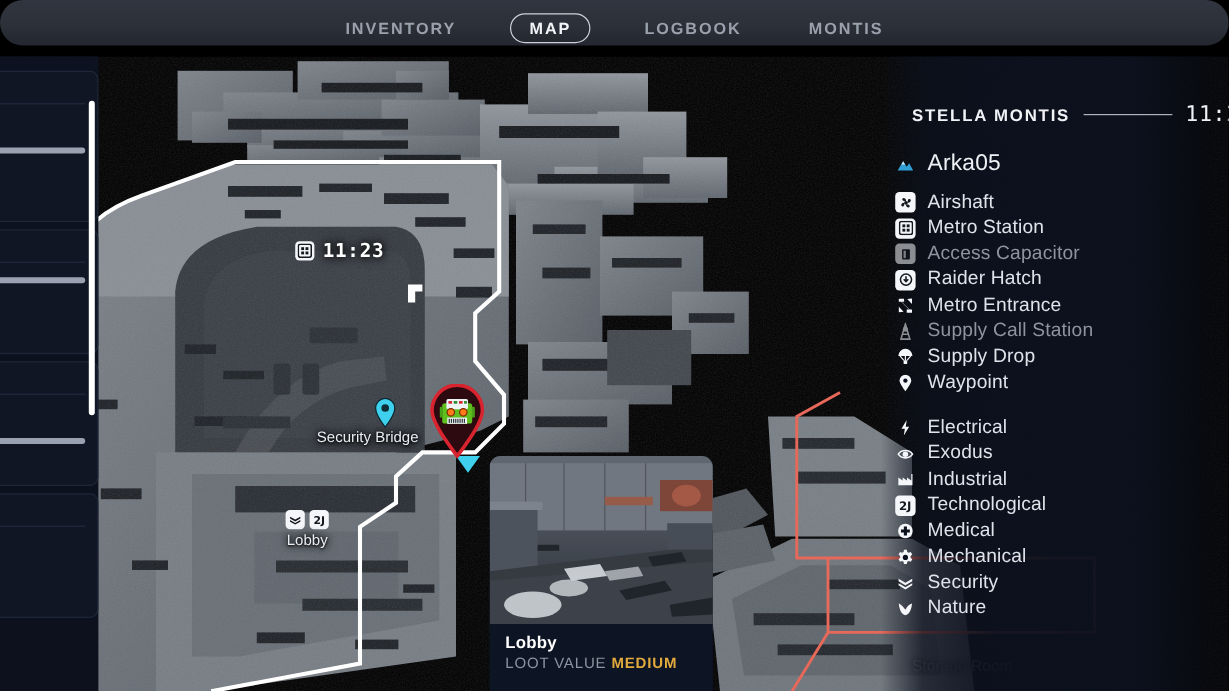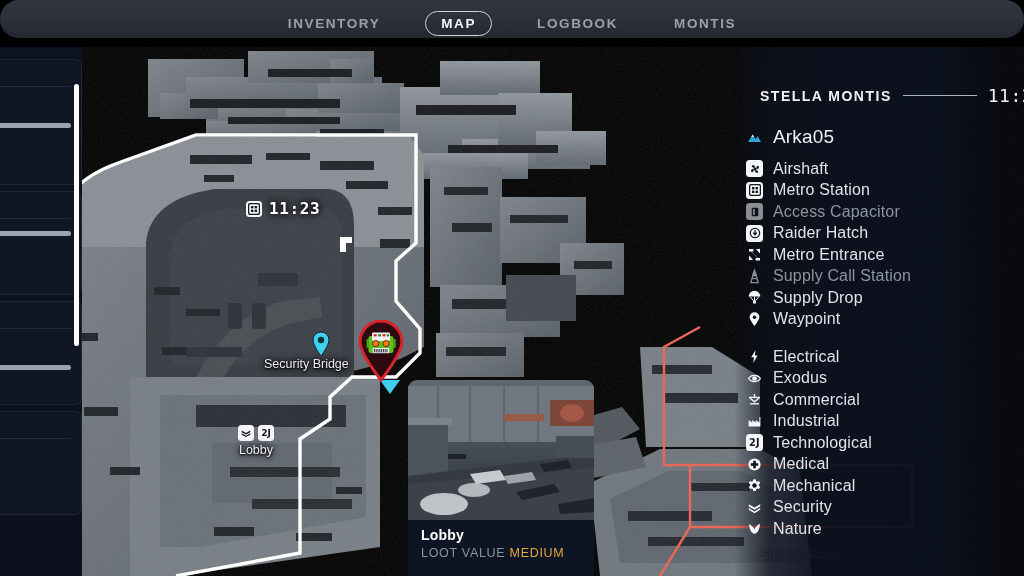--- a/index.html
+++ b/index.html
@@ -114,21 +114,21 @@
     z-index:50; border-radius:9px 9px 0 0; overflow:hidden;
     background:#0d1424;
   }
   #tipphoto { position:absolute; left:0; top:0; width:186px; height:146px; overflow:hidden; }
   #tipinfo {
     position:absolute; left:0; bottom:0; width:186px; height:56px;
     background:#0d1424; padding:7px 13px 0 13px;
   }
   #tipinfo .name { font-size:14px; font-weight:bold; color:#fff; letter-spacing:.2px; }
   #tipinfo .loot { font-size:12.5px; letter-spacing:.7px; color:#8d949f; margin-top:3px; }
-  #tipinfo .loot b { font-weight:normal; }
+  #tipinfo .loot b { font-weight:bold; }
 
   
   #sidebar {
     position:absolute; right:0; top:47px; width:290px; height:529px; z-index:55;
     background:linear-gradient(90deg, rgba(12,17,30,0) 0%, rgba(12,17,30,.74) 12%, rgba(12,17,30,.95) 32%, rgba(12,17,30,.97) 72%, rgba(7,10,18,.70) 92%, rgba(4,6,11,.22) 100%);
     padding:38px 0 0 0;
   }
   #sbhead { display:flex; align-items:center; gap:11px; padding:0 0 0 12px; }
   #sbhead .title {
     font-size:14px; font-weight:bold; letter-spacing:1.5px; color:#f0f2f6; white-space:nowrap;margin-left:14px;
@@ -566,30 +566,20 @@
       <div class="legrow">
         <span class="ico badge-plain">
           <svg width="15" height="15" viewBox="0 0 15 15">
             <path d="M1.6,7.5 C4,3.4 11,3.4 13.4,7.5 C11,11.6 4,11.6 1.6,7.5 Z" fill="none" stroke="#f4f6f9" stroke-width="1.3"></path>
             <circle cx="7.5" cy="7.5" r="2.3" fill="#f4f6f9"></circle>
           </svg>
         </span>
         <span class="nm">Exodus</span>
       </div>
 
-      <div class="legrow">
-        <span class="ico badge-plain">
-          <svg width="15" height="15" viewBox="0 0 15 15">
-            <path d="M2,5.4 L13,5.4 M7.5,2 L7.5,5.4" stroke="#f4f6f9" stroke-width="1.4"></path>
-            <path d="M2.4,5.4 L7.5,9.8 L12.6,5.4" fill="none" stroke="#f4f6f9" stroke-width="1.3"></path>
-            <path d="M3.2,11.8 L11.8,11.8" stroke="#f4f6f9" stroke-width="1.4"></path>
-          </svg>
-        </span>
-        <span class="nm">Commercial</span>
-      </div>
 
       <div class="legrow">
         <span class="ico badge-plain">
           <svg width="15" height="15" viewBox="0 0 15 15">
             <path d="M1.6,12.4 L1.6,6 L5.2,8.4 L5.2,6 L8.8,8.4 L8.8,6 L12.4,8.4 L12.4,3 L13.4,3 L13.4,12.4 Z" fill="#f4f6f9"></path>
           </svg>
         </span>
         <span class="nm">Industrial</span>
       </div>
 

